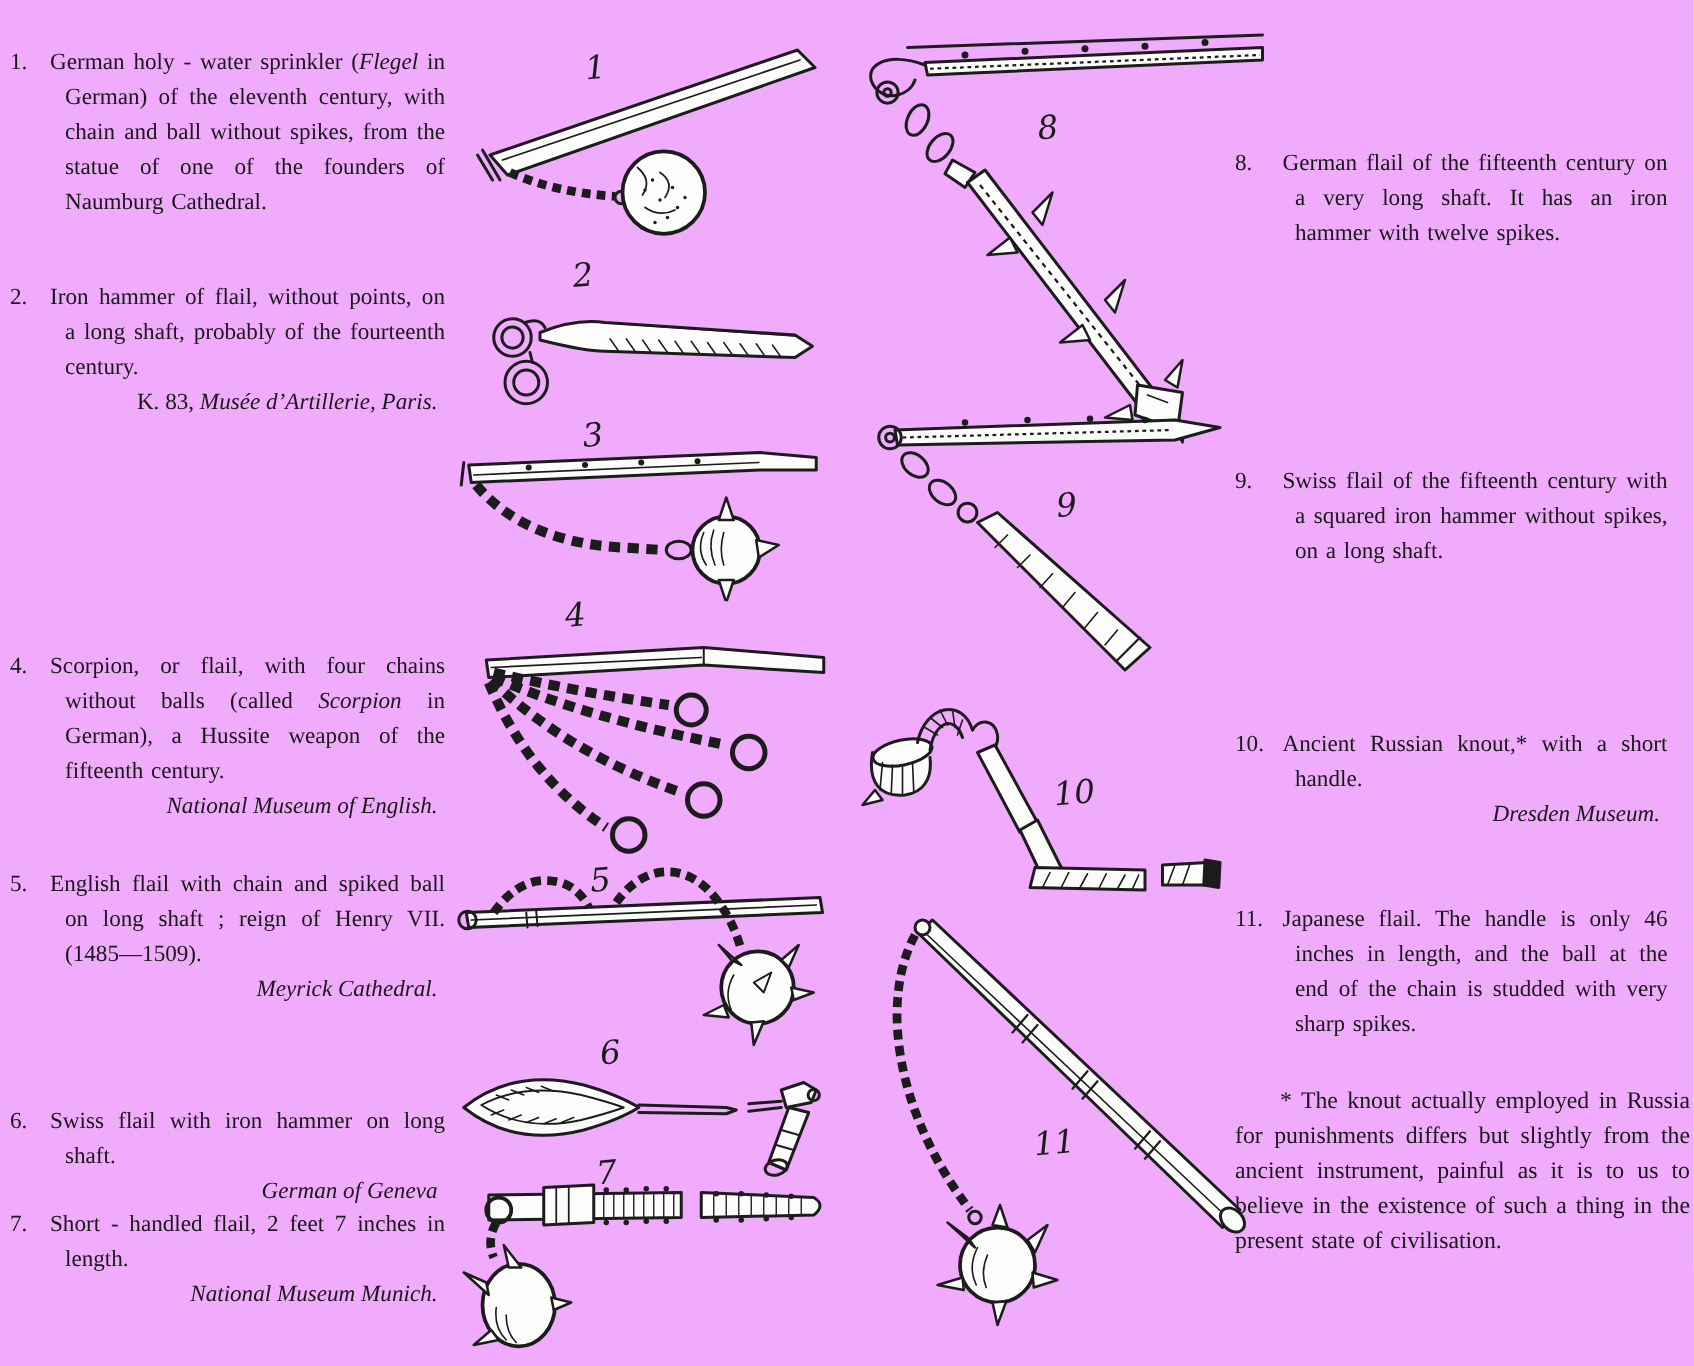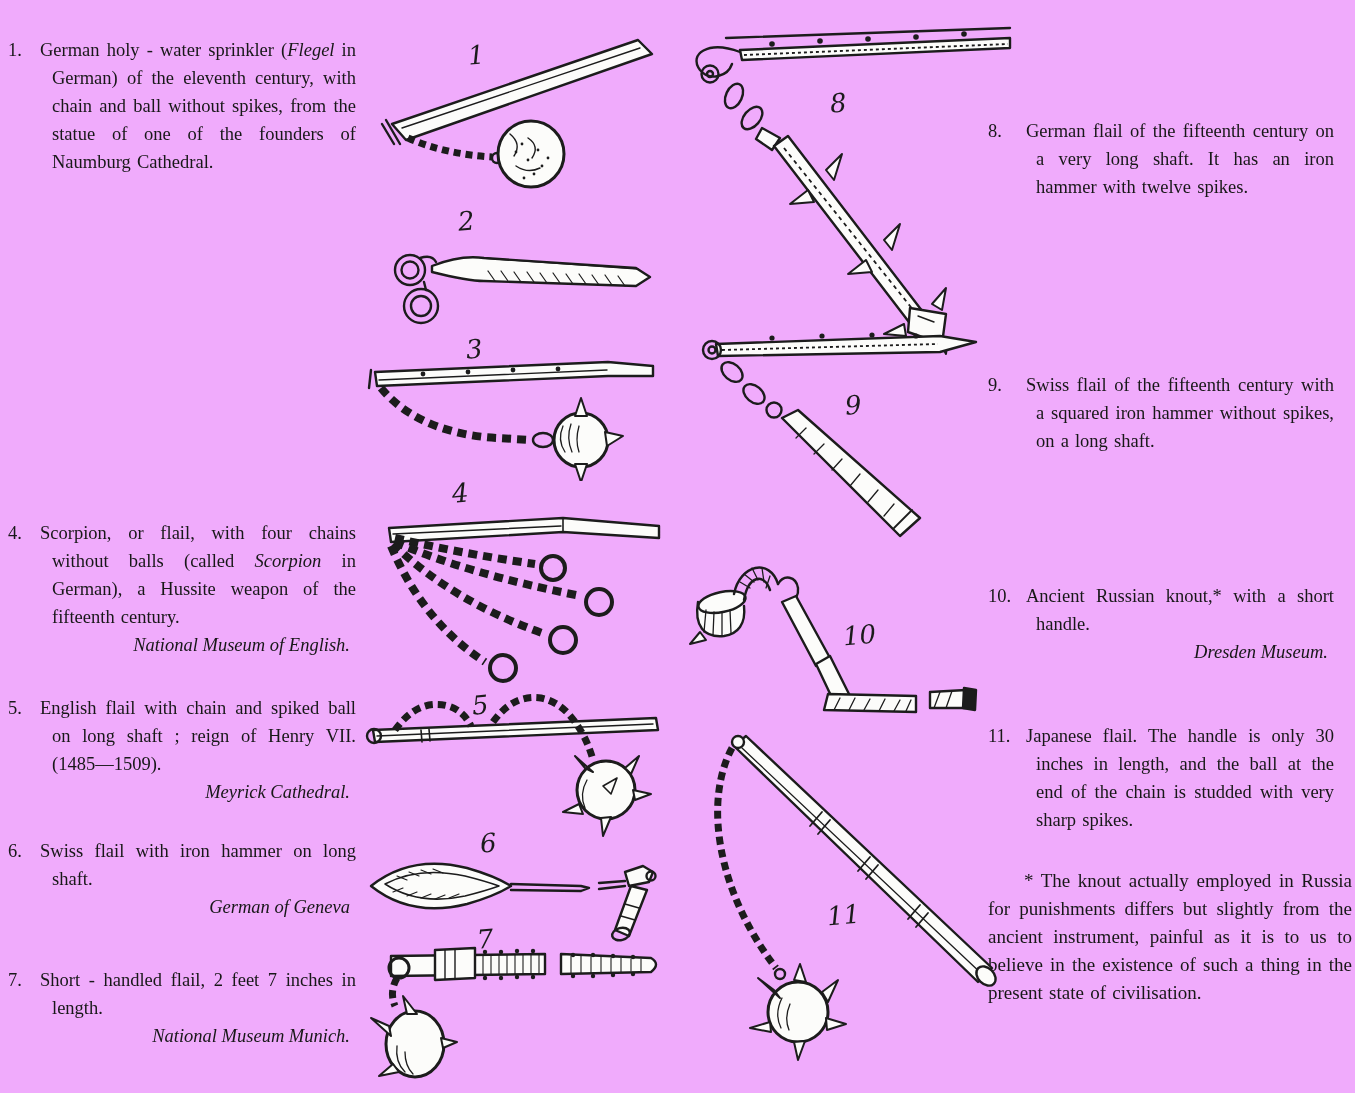--- a/index.html
+++ b/index.html
@@ -35,33 +35,37 @@
 </head>
 <body>
 
 <div class="page">
 
   <section class="entry" style="top:36px">
     <p class="body"><span class="num">1.</span><span><span>German holy - water sprinkler (</span><span class="it">Flegel</span><span> in German) of the eleventh century, with chain and ball without spikes, from the statue of one of the founders of Naumburg Cathedral.</span></span></p>
 
   </section>
 
+  <section class="entry" style="top:224px">
+    <p class="body"><span class="num">2.</span><span><span>Iron hammer of flail, without points, on a long shaft, probably of the fourteenth century.</span></span></p>
+    <p class="credit"><span>K. 83, </span><span class="it">Musée d’Artillerie, Paris.</span></p>
+  </section>
 
 
   <section class="entry" style="top:519px">
     <p class="body"><span class="num">4.</span><span><span>Scorpion, or flail, with four chains without balls (called </span><span class="it">Scorpion</span><span> in German), a Hussite weapon of the fifteenth century.</span></span></p>
     <p class="credit"><span class="it">National Museum of English.</span></p>
   </section>
 
   <section class="entry" style="top:694px">
     <p class="body"><span class="num">5.</span><span><span>English flail with chain and spiked ball on long shaft ; reign of Henry VII. (1485—1509).</span></span></p>
     <p class="credit"><span class="it">Meyrick Cathedral.</span></p>
   </section>
 
-  <section class="entry" style="top:837px">
+  <section class="entry" style="top:883px">
     <p class="body"><span class="num">6.</span><span><span>Swiss flail with iron hammer on long shaft.</span></span></p>
     <p class="credit"><span class="it">German of Geneva</span></p>
   </section>
 
   <section class="entry" style="top:966px">
     <p class="body"><span class="num">7.</span><span><span>Short - handled flail, 2 feet 7 inches in length.</span></span></p>
     <p class="credit"><span class="it">National Museum Munich.</span></p>
   </section>
 
   <section class="entry right" style="top:117px">
@@ -73,21 +77,21 @@
     <p class="body"><span class="num">9.</span><span><span>Swiss flail of the fifteenth century with a squared iron hammer without spikes, on a long shaft.</span></span></p>
 
   </section>
 
   <section class="entry right" style="top:582px">
     <p class="body"><span class="num">10.</span><span><span>Ancient Russian knout,* with a short handle.</span></span></p>
     <p class="credit"><span class="it">Dresden Museum.</span></p>
   </section>
 
   <section class="entry right" style="top:722px">
-    <p class="body"><span class="num">11.</span><span><span>Japanese flail. The handle is only 30 inches in length, and the ball at the end of the chain is studded with very sharp spikes.</span></span></p>
+    <p class="body"><span class="num">11.</span><span><span>Japanese flail. The handle is only 46 inches in length, and the ball at the end of the chain is studded with very sharp spikes.</span></span></p>
 
   </section>
 
   <p class="footnote"><span>* The knout actually employed in Russia for punishments differs but slightly from the ancient instrument, painful as it is to us to believe in the existence of such a thing in the present state of civilisation.</span></p>
 
   <span class="figlabel" style="left:468px;top:42px">1</span>
   <span class="figlabel" style="left:458px;top:208px">2</span>
   <span class="figlabel" style="left:466px;top:336px">3</span>
   <span class="figlabel" style="left:452px;top:480px">4</span>
   <span class="figlabel" style="left:472px;top:692px">5</span>

